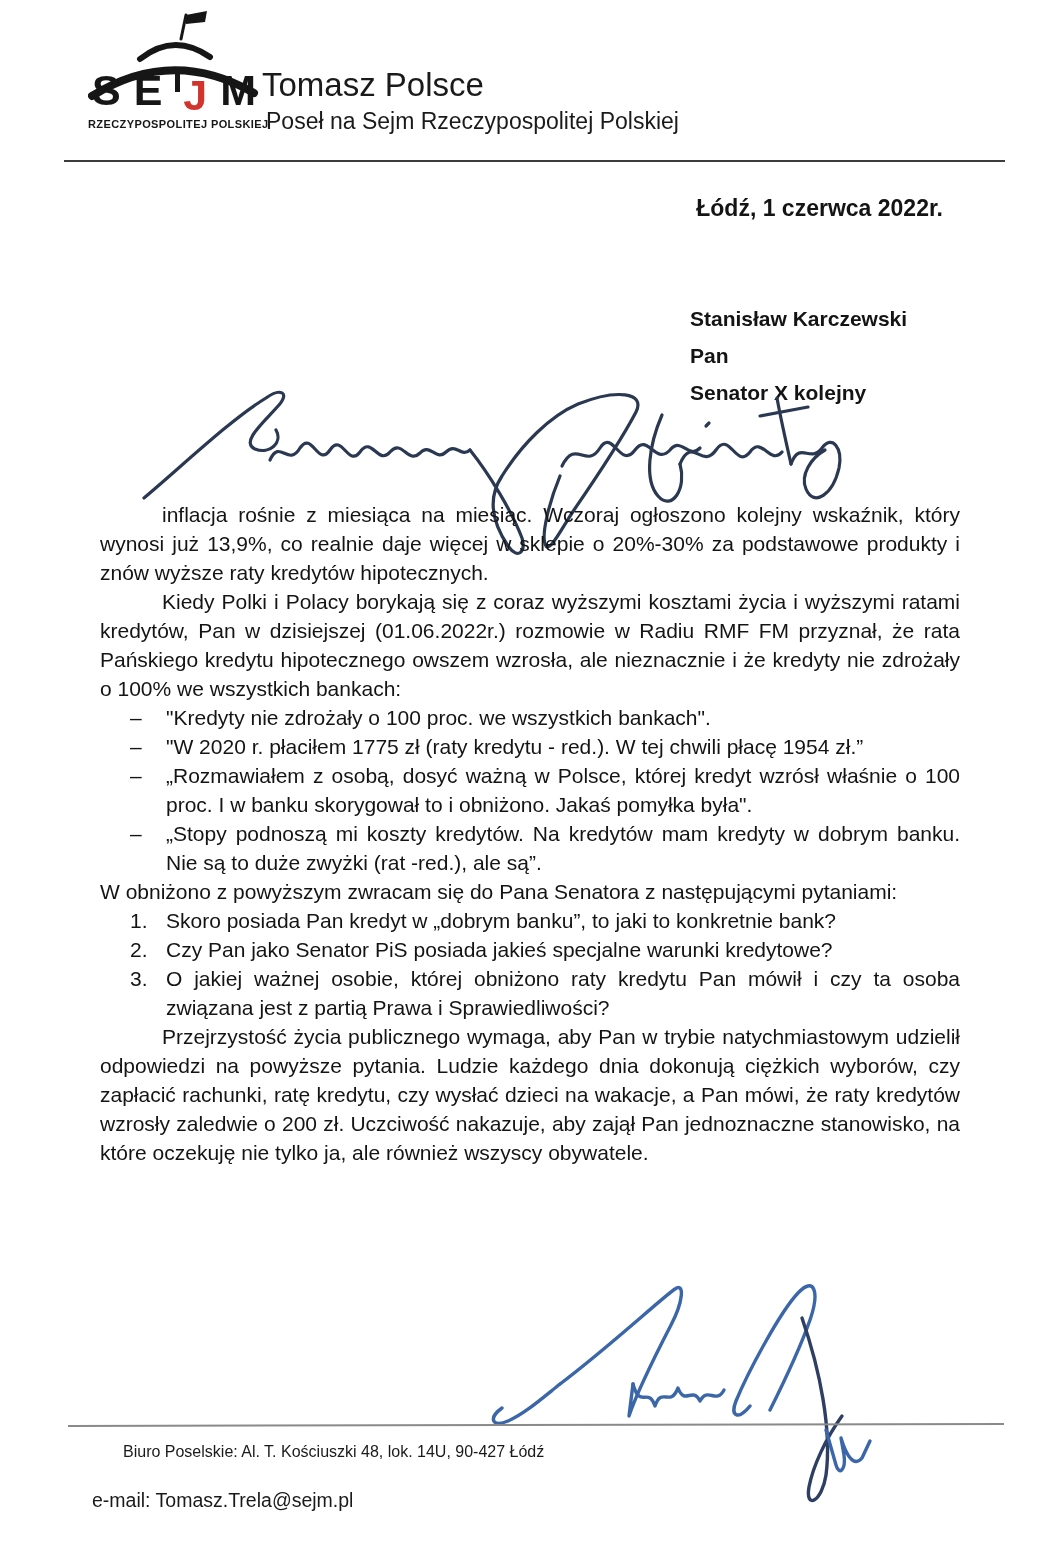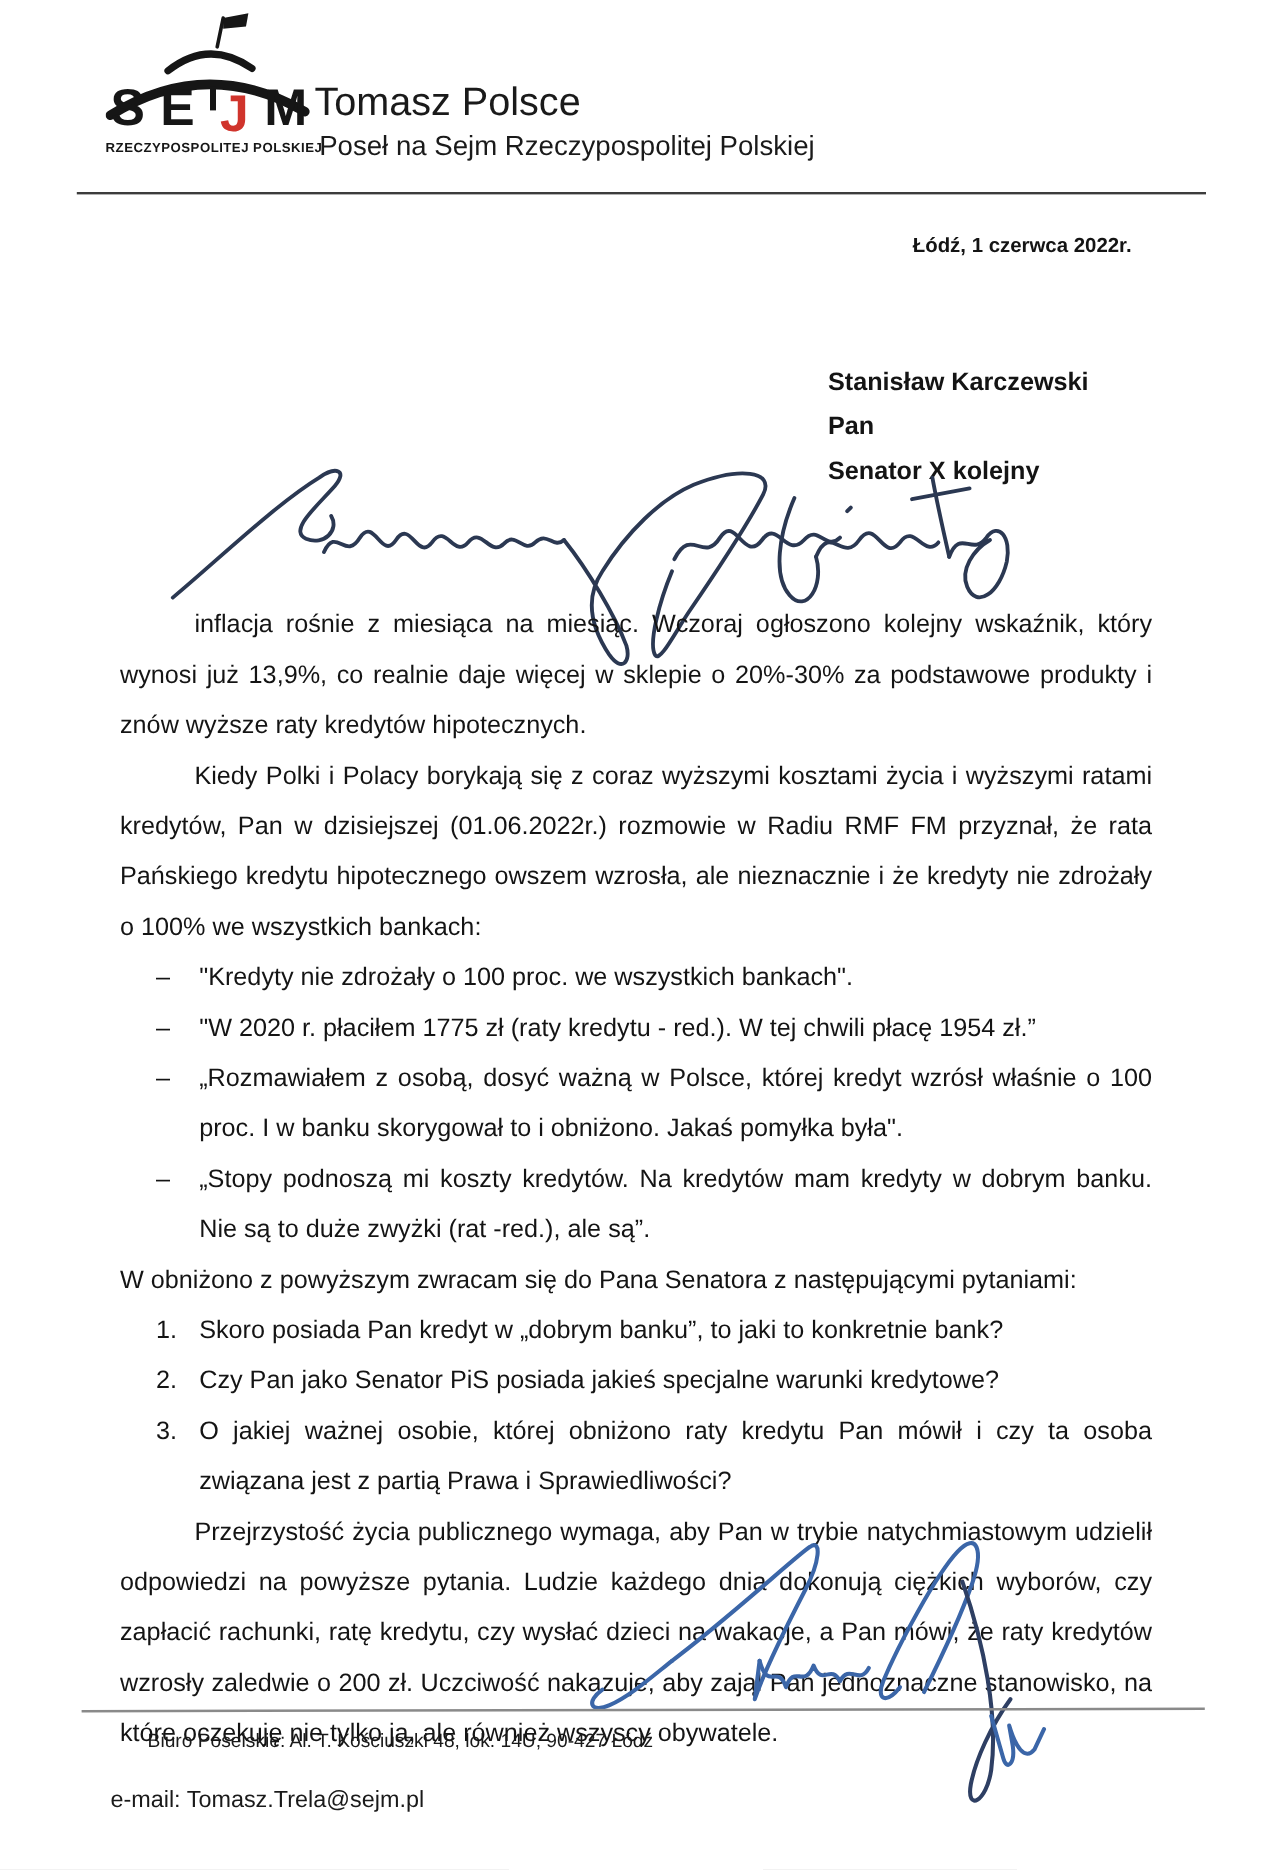--- a/index.html
+++ b/index.html
@@ -24,29 +24,29 @@
   .logo-letters .jtick{display:inline-block;width:5px;height:20px;background:#161616;margin:4px 3px 0 0;}
   .logo-letters .jred{color:#d0342c;transform:translateY(5px);}
   .logo-caption{
     position:absolute;left:0;top:112px;width:172px;
     font-size:11px;font-weight:bold;letter-spacing:.4px;color:#161616;white-space:nowrap;
   }
   .hdr-name{position:absolute;left:262px;top:66px;font-size:33px;color:#1a1a1a;}
   .hdr-role{position:absolute;left:266px;top:108px;font-size:23px;color:#1a1a1a;}
   .hdr-rule{position:absolute;left:64px;top:160px;width:941px;height:2px;background:#3c3c3c;}
   
-  .dateline{position:absolute;right:117px;top:195px;font-size:17px;font-weight:600;color:#141414;}
+  .dateline{position:absolute;right:117px;top:195px;font-size:23px;font-weight:600;color:#141414;}
   .recipient{position:absolute;left:690px;top:300px;font-size:21px;font-weight:bold;line-height:37px;color:#141414;}
   
   .greeting-svg{position:absolute;left:130px;top:380px;}
   .signature-svg{position:absolute;left:478px;top:1278px;}
   
   .letter-body{
     position:absolute;left:100px;top:500px;width:860px;
-    font-size:21px;line-height:42px;text-align:justify;color:#141414;
+    font-size:21px;line-height:29px;text-align:justify;color:#141414;
   }
   .para{margin:0;text-indent:62px;}
   .noindent{margin:0;text-indent:0;}
   .li{position:relative;padding-left:66px;margin:0;}
   .li .marker{position:absolute;left:30px;top:0;}
   
   .ftr-rule{position:absolute;left:68px;top:1424px;width:936px;height:2px;background:#8a8a8a;transform:rotate(-0.12deg);}
   .ftr-address{position:absolute;left:95px;top:1443px;font-size:16px;color:#1a1a1a;margin-left:28px;}
   .ftr-email{position:absolute;left:92px;top:1489px;font-size:19.5px;color:#1a1a1a;}
 </style>

